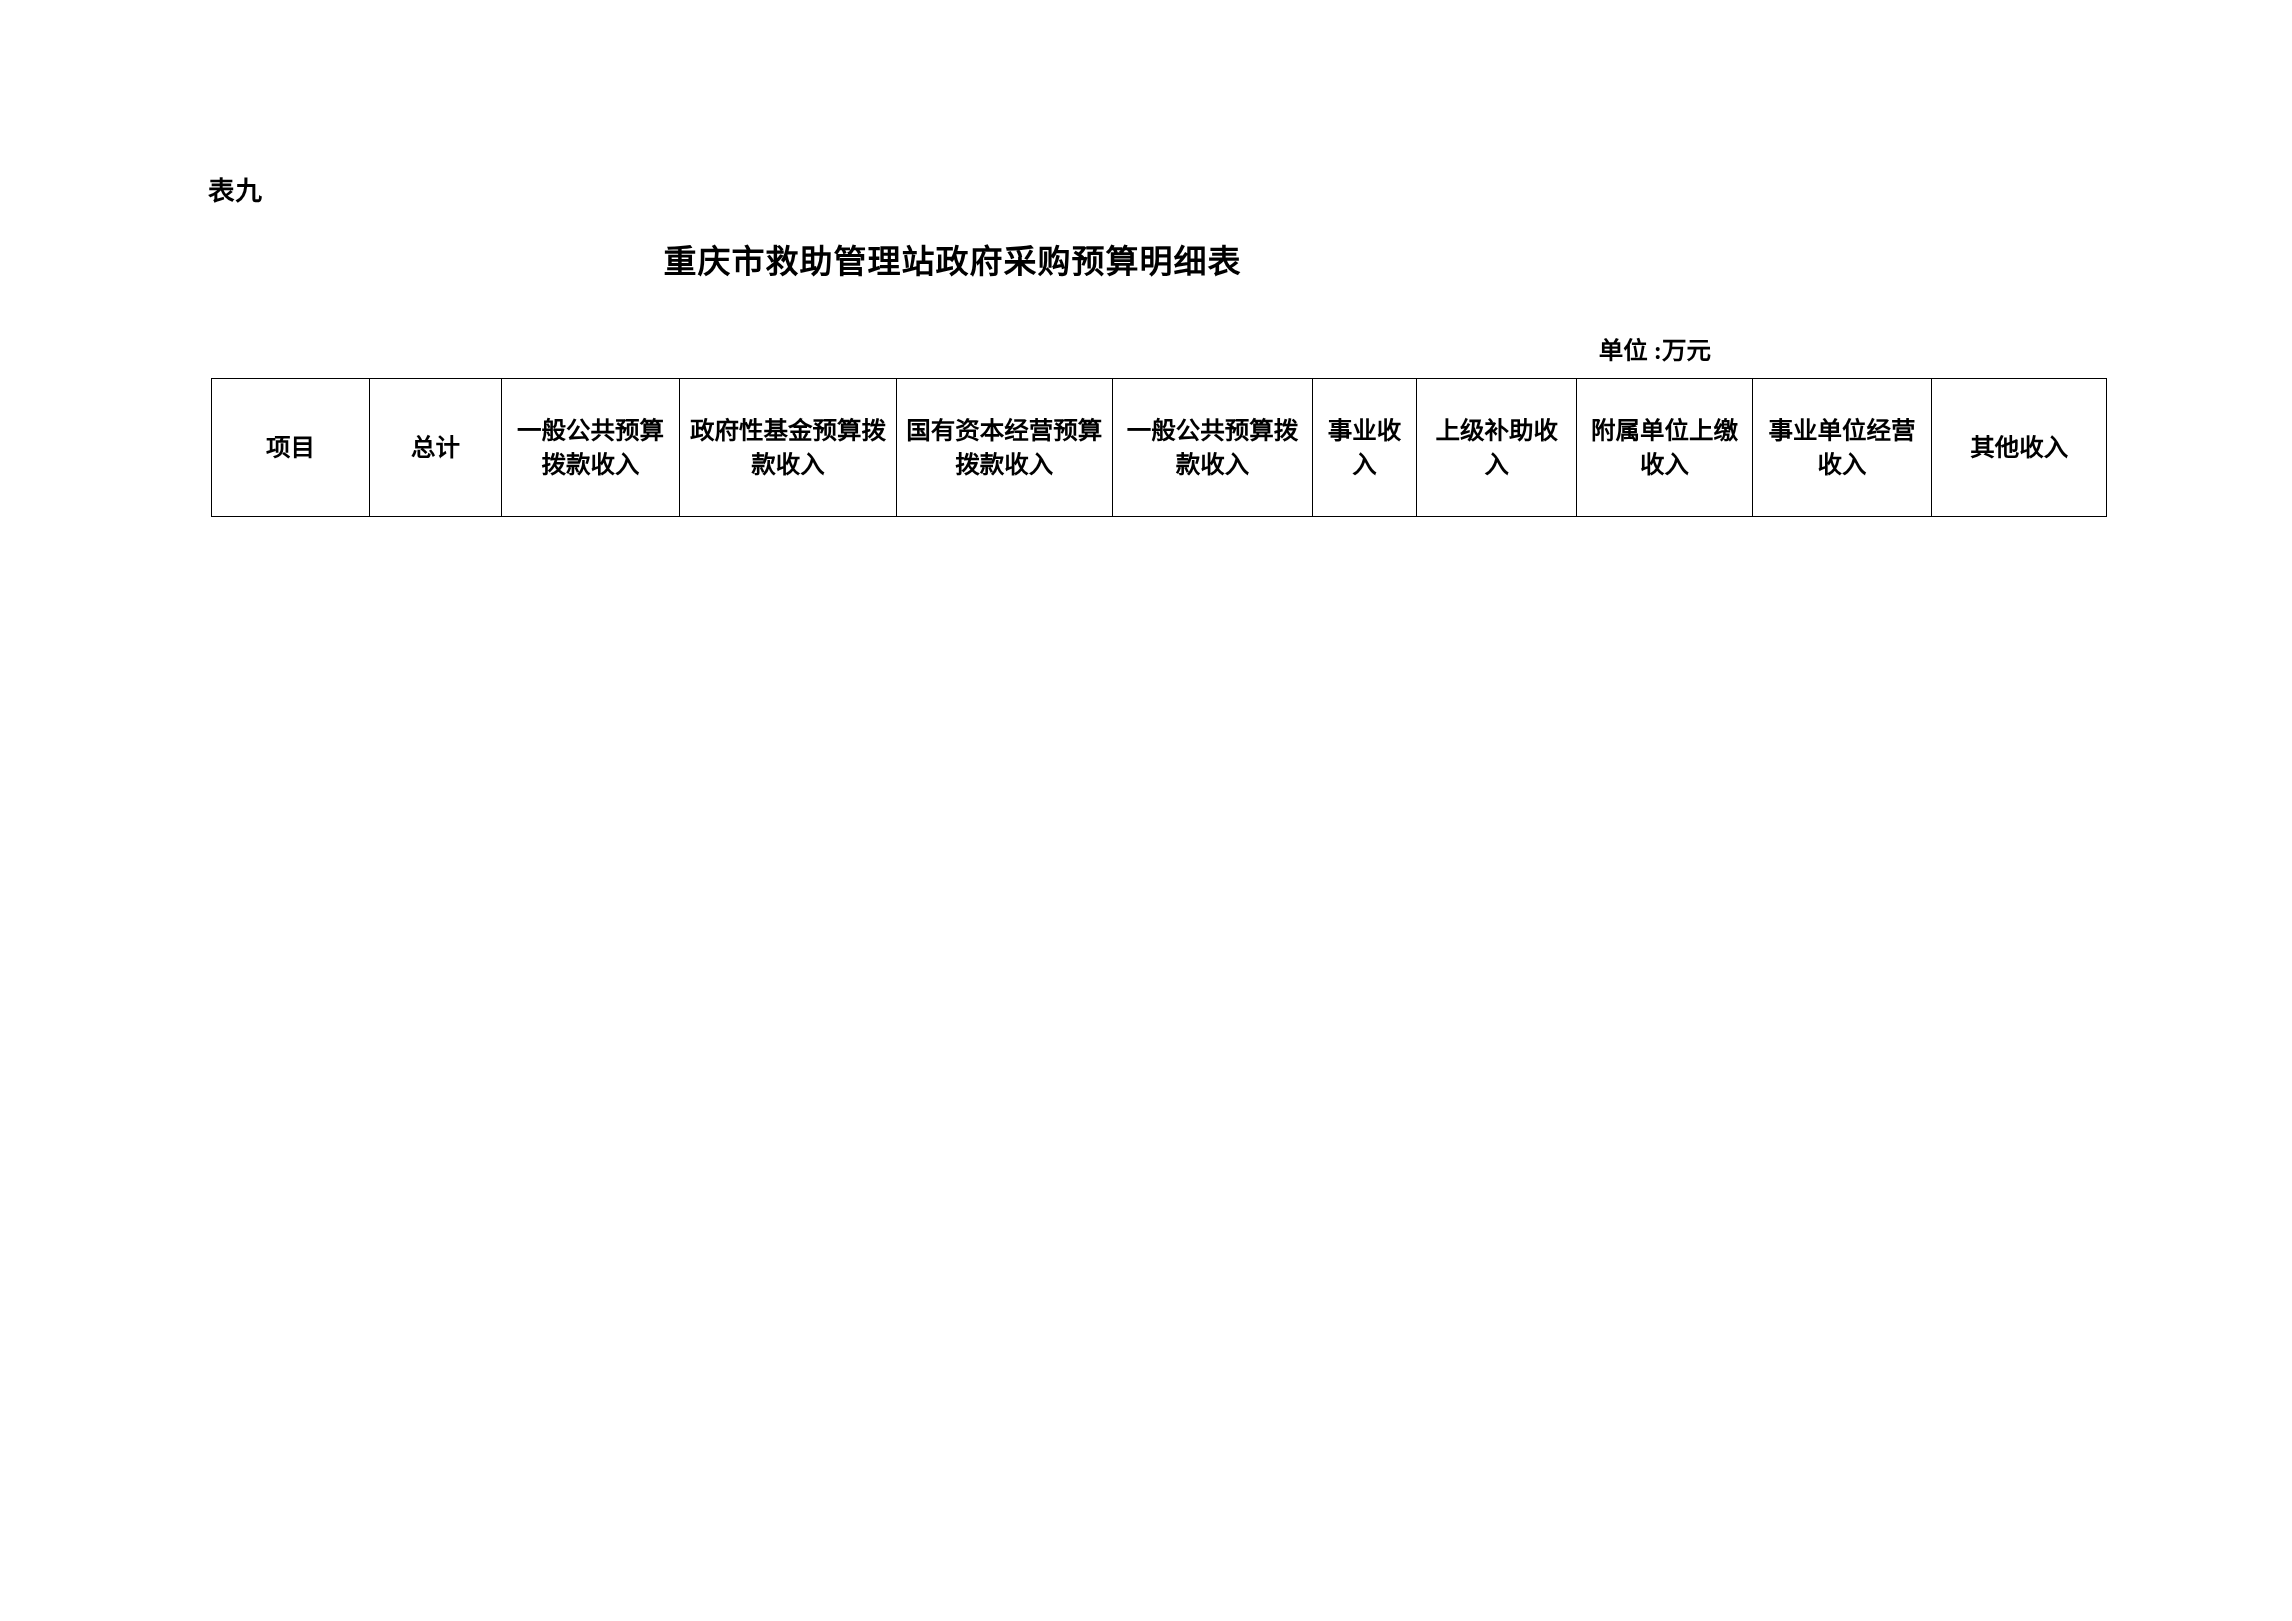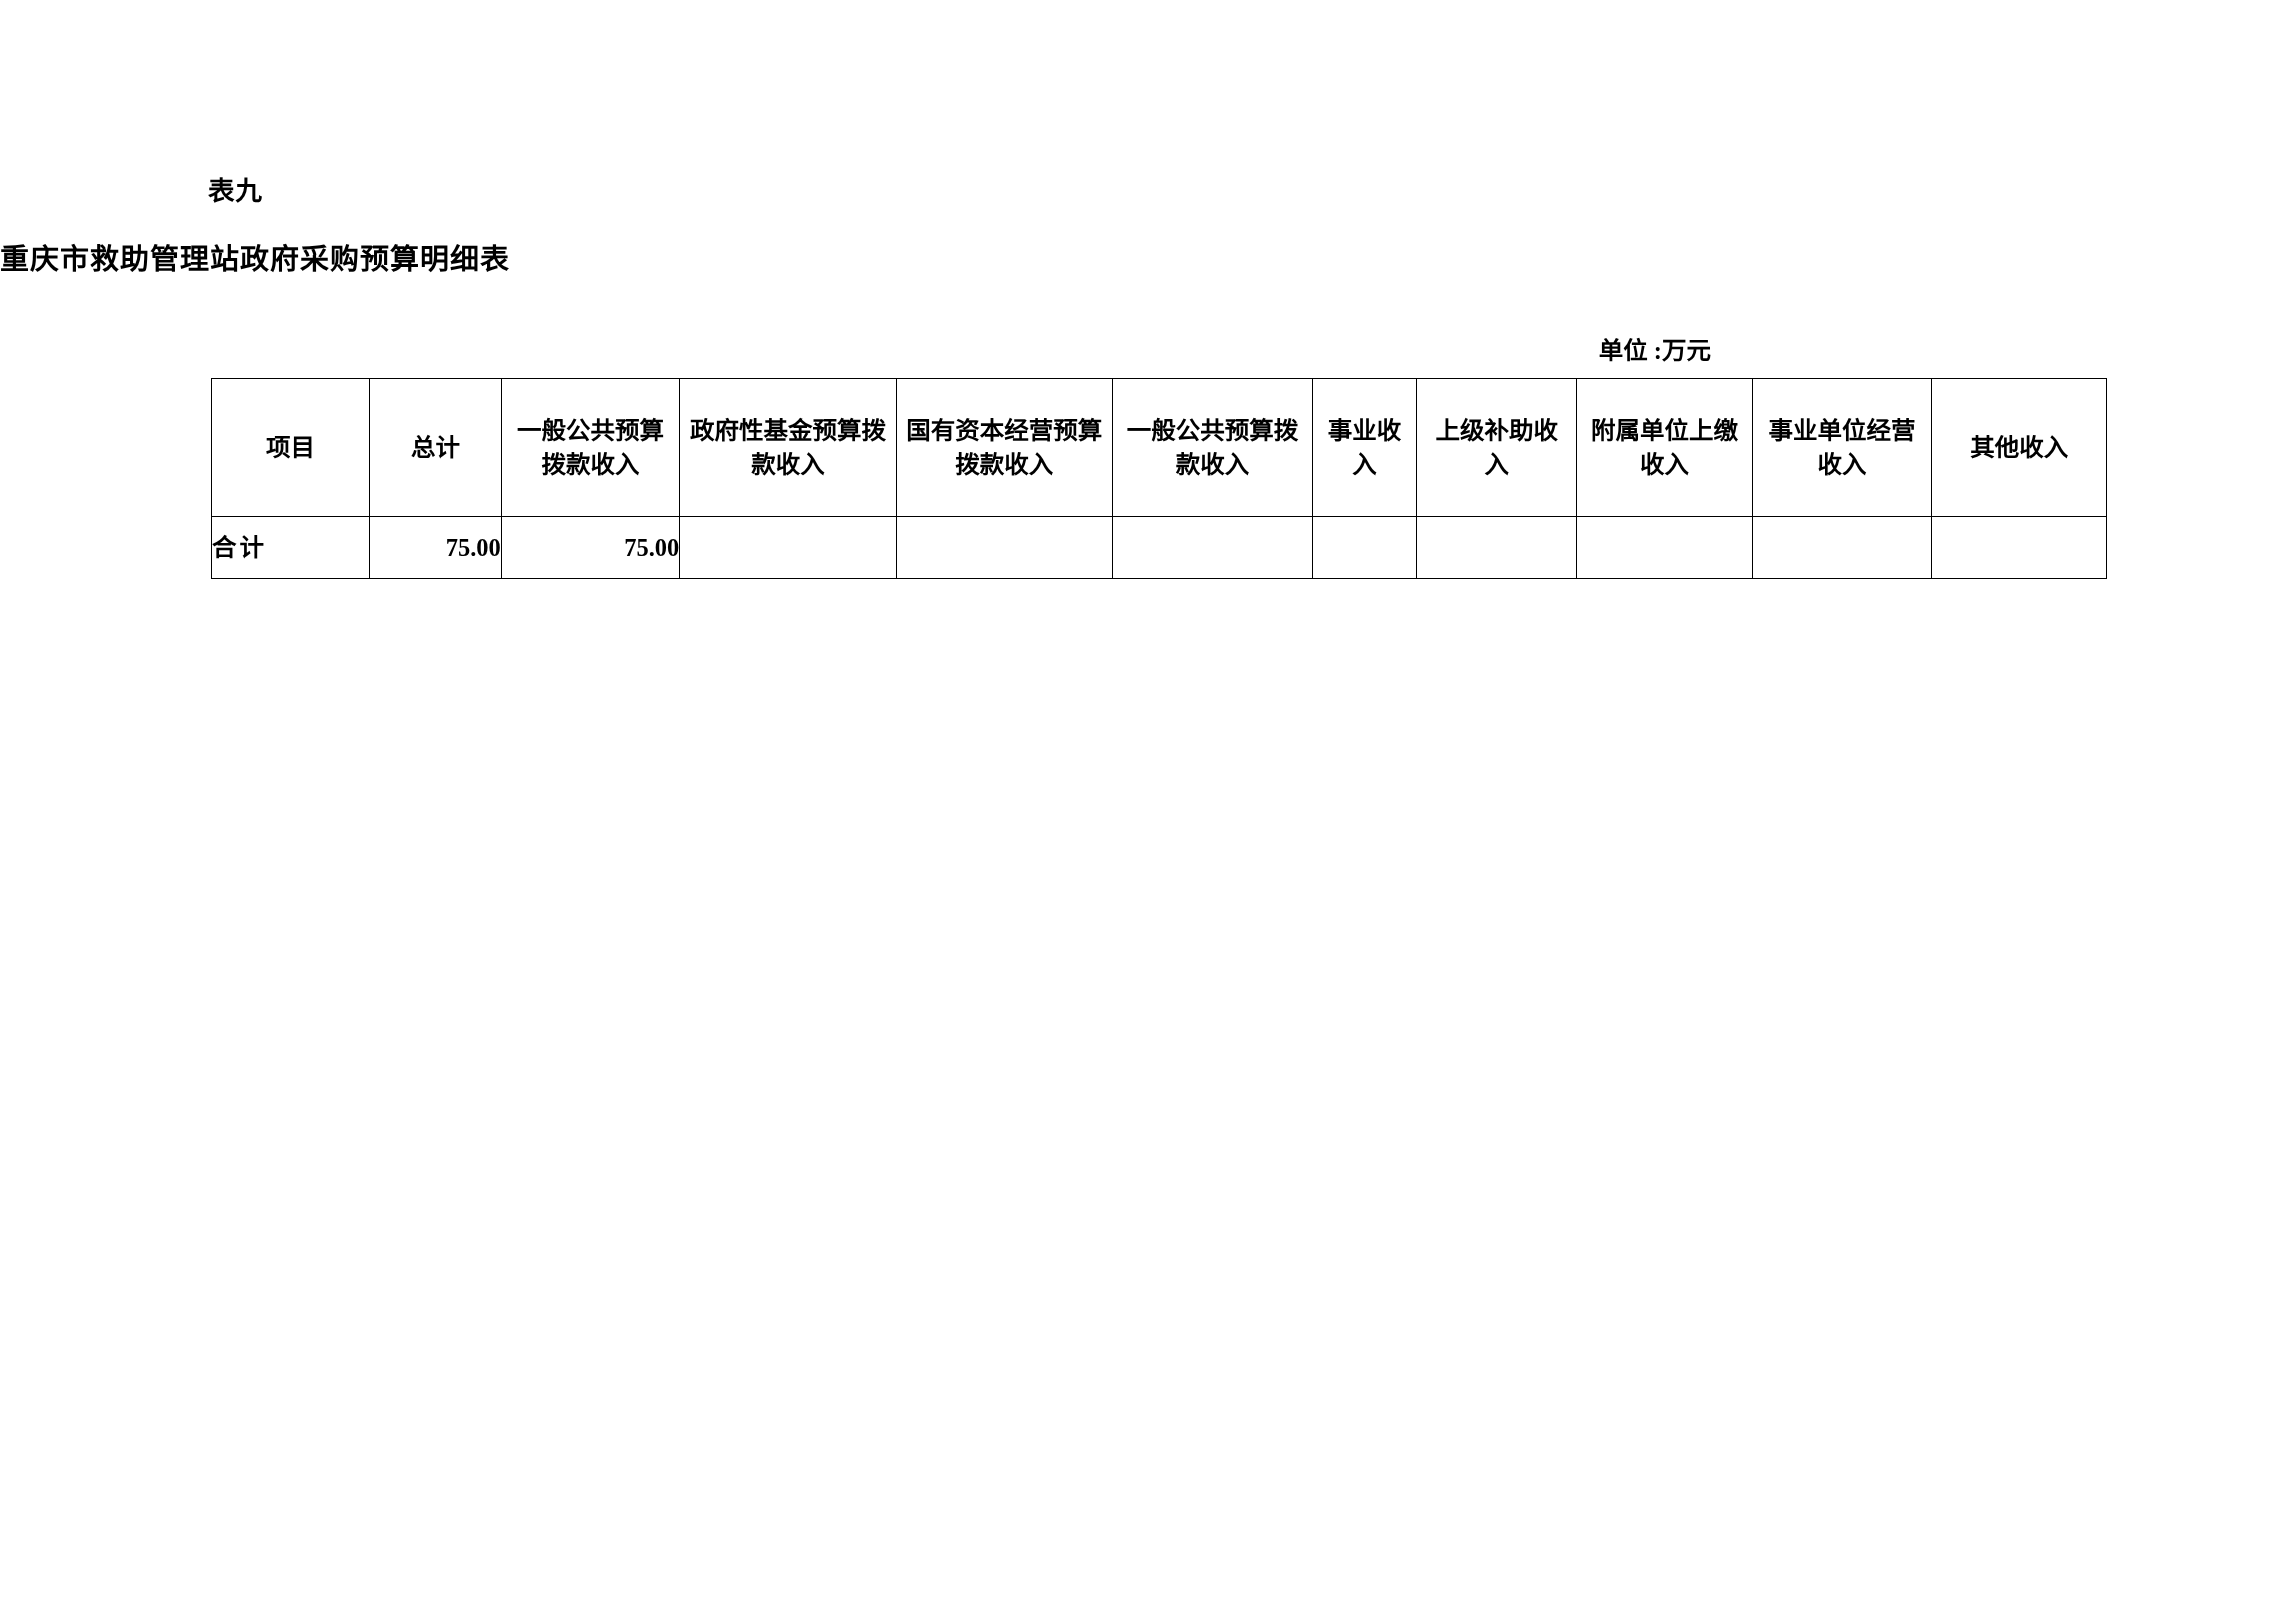--- a/index.html
+++ b/index.html
@@ -27,21 +27,22 @@
     top: 169px;
     font-size: 26.5px;
     font-weight: 700;
     letter-spacing: 1px;
   }
   .doc-title {
     position: absolute;
     left: 0;
     right: 0;
     top: 235px;
-    font-size: 29px;
+    text-align: center;
+    font-size: 33px;
     font-weight: 700;
     letter-spacing: 1px;
   }
   .unit-note {
     position: absolute;
     right: 194px;
     top: 331px;
     font-size: 24.5px;
     font-weight: 700;
     margin-left: 30px;
@@ -140,30 +141,17 @@
         <th><span class="two-line">国有资本经营预算拨款收入</span></th>
         <th><span class="two-line">一般公共预算拨款收入</span></th>
         <th><span class="two-line">事业收入</span></th>
         <th><span class="two-line">上级补助收入</span></th>
         <th><span class="two-line">附属单位上缴收入</span></th>
         <th><span class="two-line">事业单位经营收入</span></th>
         <th><span class="two-line">其他收入</span></th>
       </tr>
     </thead>
     <tbody>
-      <tr>
-        <td class="rowhead">合计</td>
-        <td class="num">75.00</td>
-        <td class="num">75.00</td>
-        <td class="empty"></td>
-        <td class="empty"></td>
-        <td class="empty"></td>
-        <td class="empty"></td>
-        <td class="empty"></td>
-        <td class="empty"></td>
-        <td class="empty"></td>
-        <td class="empty"></td>
-      </tr>
     </tbody>
   </table>
 
 </div>
 
 
 </body></html>

